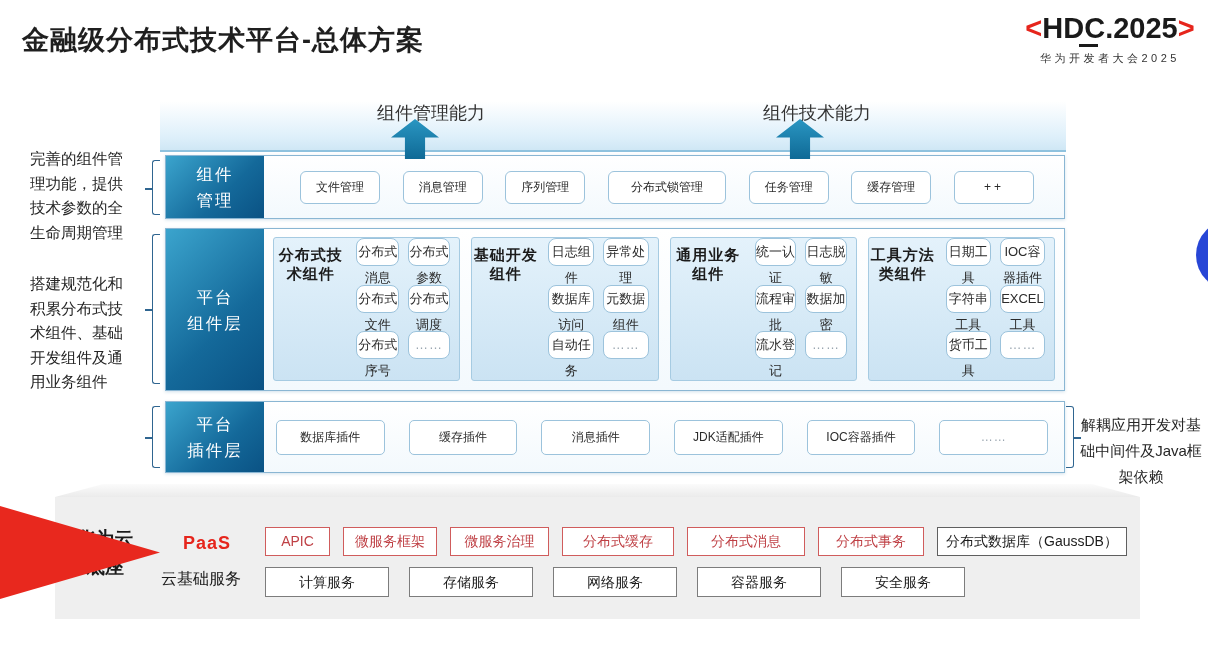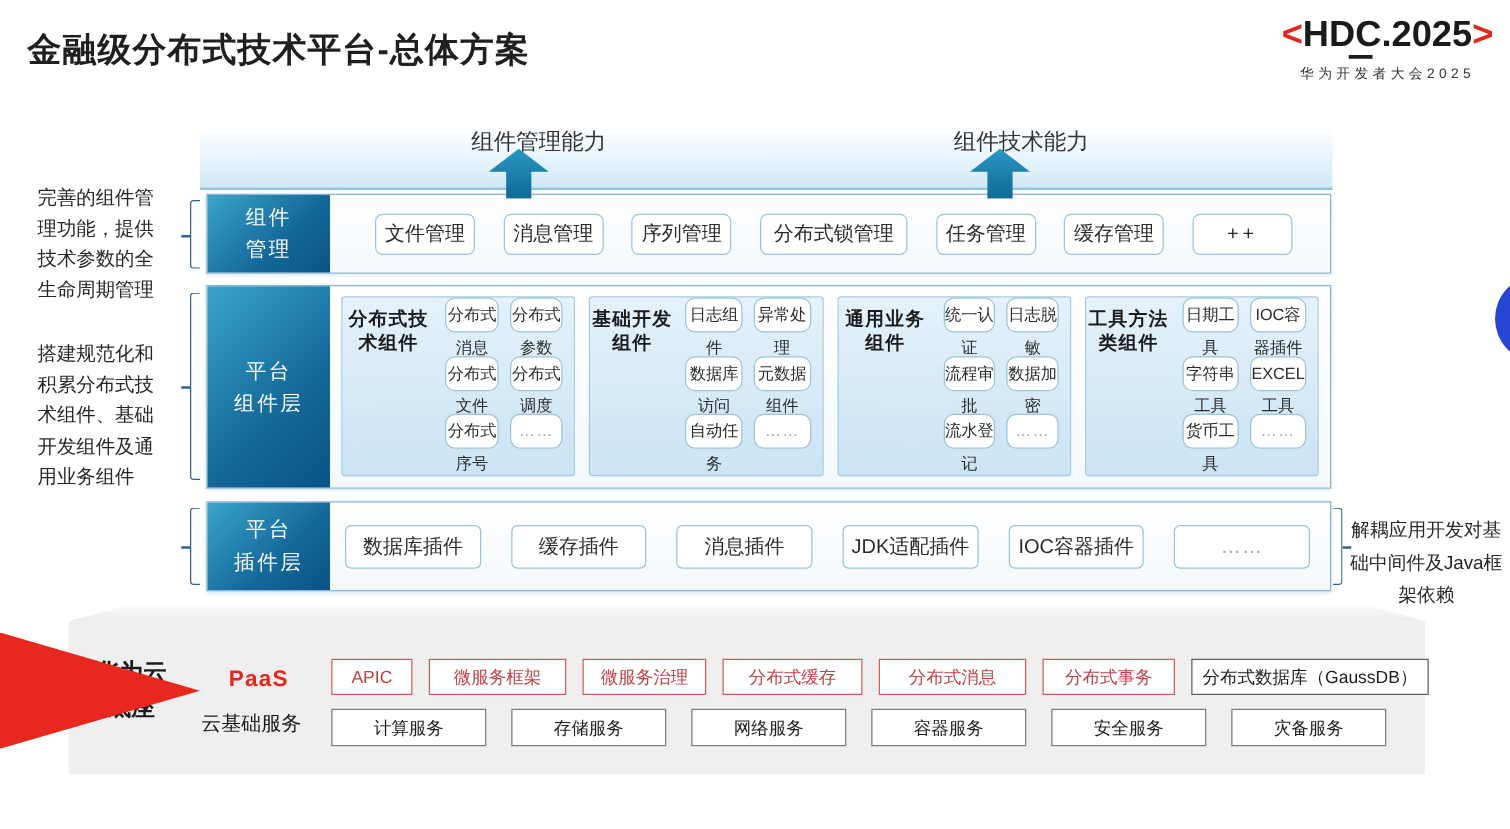--- a/index.html
+++ b/index.html
@@ -49,21 +49,21 @@
   .row2 { top:228px; height:163px; }
   .row3 { top:401px; height:72px; }
   .row-label { position:absolute; left:0; top:0; bottom:0; width:98px;
                background:linear-gradient(135deg,#3ba4cd 0%,#14699a 60%,#0a5284 100%);
                color:#fff; display:flex; flex-direction:column; justify-content:center; align-items:center;
                font-size:16.5px; letter-spacing:2px; line-height:26px; font-weight:500; }
   .row-items { margin-left:98px; height:100%; display:flex; align-items:center; }
   .row1 .row-items { padding:0 30px 0 36px; justify-content:space-between; }
   .row3 .row-items { padding:0 16px 0 12px; gap:24px; }
   .chip { background:#fff; border:1px solid #9cc3dc; border-radius:6px; color:#2b2b2b;
-          font-size:16px; text-align:center; }
+          font-size:12px; text-align:center; }
   .row1 .chip { width:80px; height:33px; line-height:31px; }
   .row1 .chip.wide { width:118px; }
   .row3 .chip { flex:1; height:35px; line-height:33px; border-radius:5px; }
   .muted { color:#9aa6b0; letter-spacing:1px; }
   .pluses { letter-spacing:3px; }
 
   
   .groups { margin-left:98px; height:100%; display:flex; gap:11px; padding:8px 9px 9px; }
   .group { flex:1; background:linear-gradient(180deg,#e4f2fb 0%,#cbe3f3 100%);
            border:1px solid #a6cbe2; border-radius:3px; display:flex; }
@@ -79,21 +79,21 @@
   .red-arrow { position:absolute; left:0; top:506px; width:160px; height:93px; background:#e8281e;
                clip-path:polygon(0 0,100% 50%,0 100%); }
   .hwcloud { position:absolute; left:18px; top:28px; width:64px; text-align:center;
              font-size:19px; font-weight:800; color:#1a1a1a; line-height:28px; }
   .paas-label { position:absolute; left:128px; top:36px; font-size:18px; font-weight:800; color:#e6251c; letter-spacing:1px; }
   .cloud-label { position:absolute; left:106px; top:72px; font-size:16px; color:#1a1a1a; }
   .paas-items { position:absolute; left:210px; top:30px; display:flex; gap:13px; }
   .cloud-items { position:absolute; left:210px; top:70px; display:flex; gap:20px; }
   .rchip { background:#fff; border:1px solid #d05c5c; color:#bf4045; font-size:14px;
            height:29px; line-height:27px; text-align:center; }
-  .rchip.w1{width:65px;} .rchip.w2{width:110px;} .rchip.w3{width:99px;} .rchip.w4{width:112px;}
+  .rchip.w1{width:65px;} .rchip.w2{width:94px;} .rchip.w3{width:99px;} .rchip.w4{width:112px;}
   .rchip.w5{width:118px;} .rchip.w6{width:106px;}
   .gchip { background:#fff; border:1px solid #5f5f5f; color:#1c1c1c; font-size:14px;
            width:190px; height:29px; line-height:27px; text-align:center; }
   .cchip { background:#fff; border:1px solid #7c7c7c; color:#1c1c1c; font-size:14px;
            width:124px; height:30px; line-height:28px; text-align:center; }
 
   
   .blue-circle { position:absolute; width:70px; height:70px; right:-58px; top:220px;
                  border-radius:50%; background:#2746d6; }
 </style>
@@ -235,20 +235,19 @@
       <div class="rchip w6">分布式事务</div>
       <div class="gchip">分布式数据库（GaussDB）</div>
     </div>
 
     <div class="cloud-items">
       <div class="cchip">计算服务</div>
       <div class="cchip">存储服务</div>
       <div class="cchip">网络服务</div>
       <div class="cchip">容器服务</div>
       <div class="cchip">安全服务</div>
-      <div class="cchip">灾备服务</div>
     </div>
   </div>
 
   <div class="red-arrow"></div>
   <div class="blue-circle"></div>
 
 </div>
 
 </body></html>

